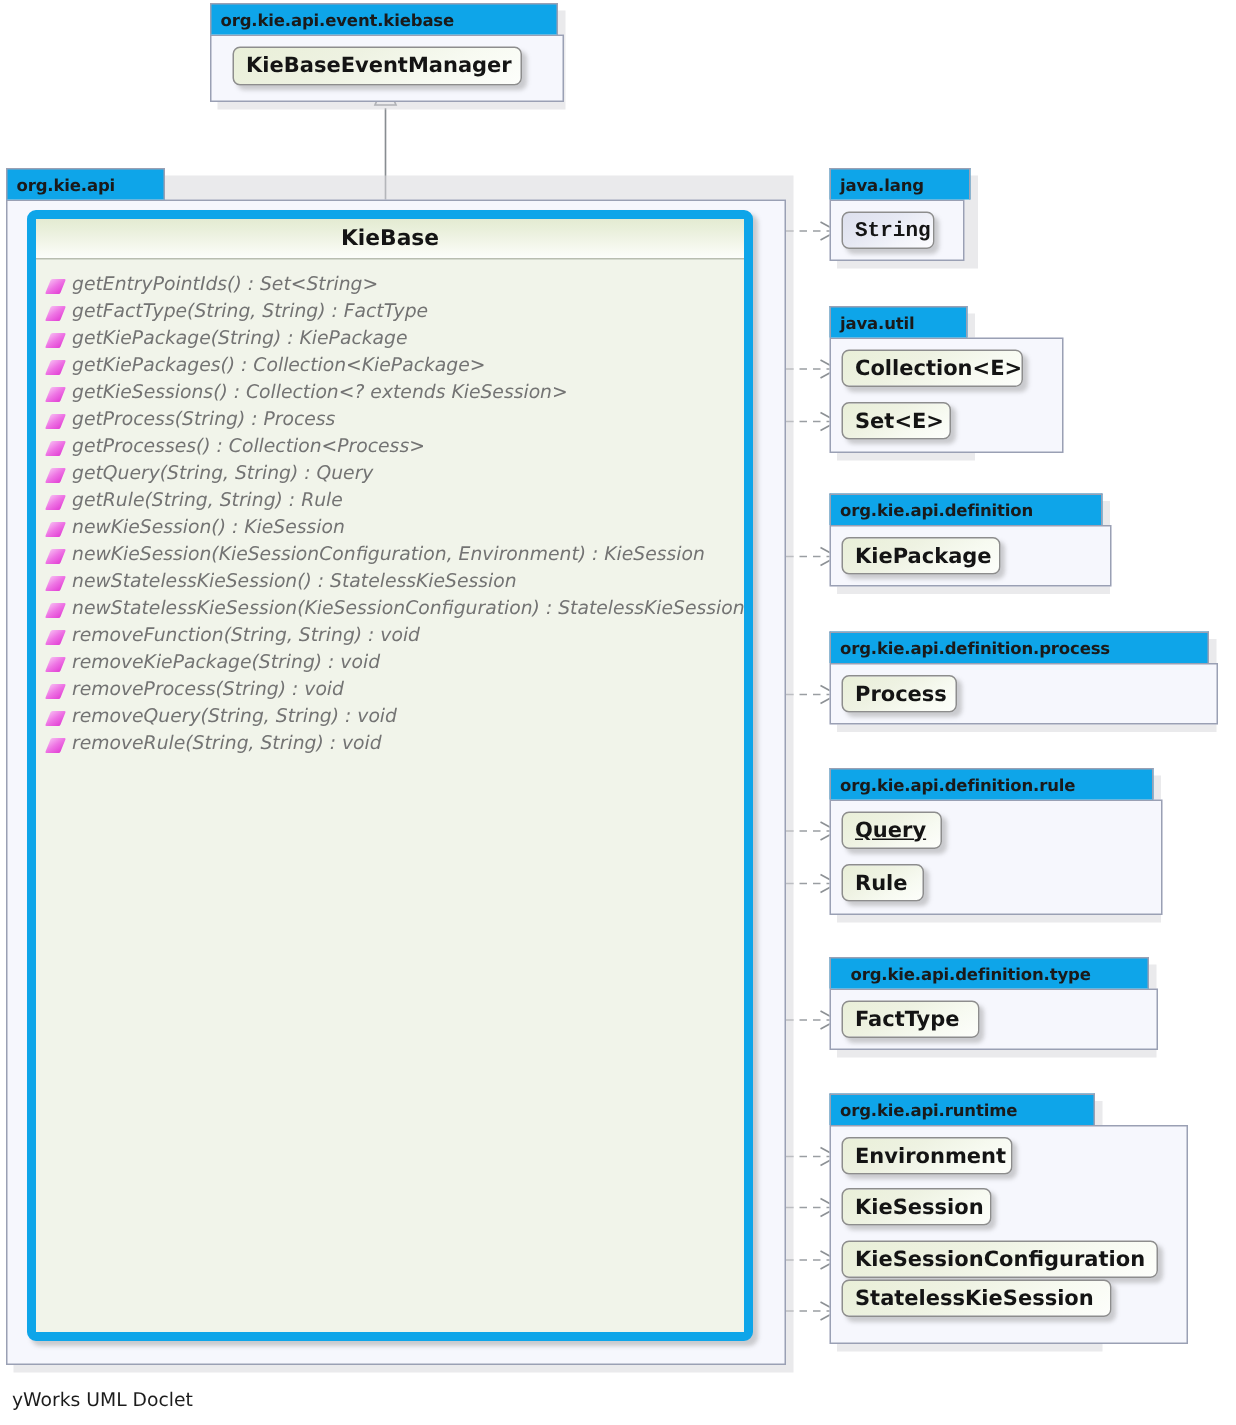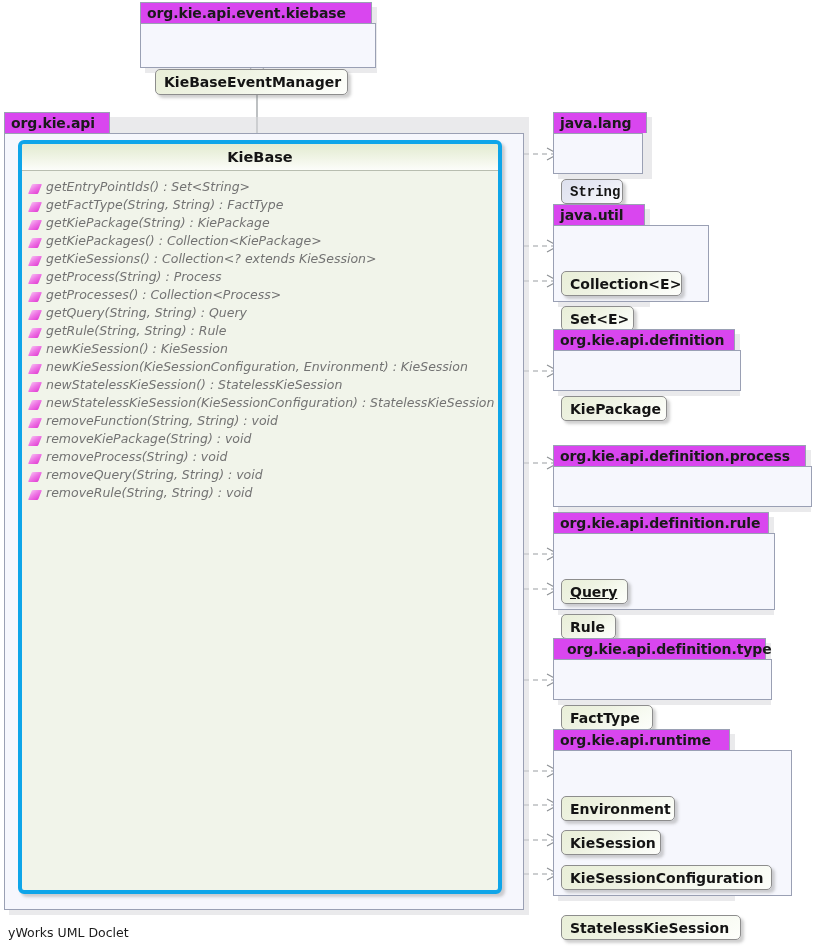--- a/index.html
+++ b/index.html
@@ -47,27 +47,27 @@
     background: #d8d8dc;
     opacity: .55;
     z-index: 0;
   }
   .pkg-tab {
     position: absolute;
     left: 0;
     top: 0;
     height: 21px;
     box-sizing: border-box;
-    background: #d946ef;
+    background: #0ea5e9;
     border: 1px solid #9aa0b4;
     border-bottom: none;
     display: flex;
     align-items: center;
     padding: 0 7px 0 6px;
-    font-size: 14px;
+    font-size: 11px;
     font-weight: bold;
     color: #1a1a1a;
     white-space: nowrap;
     z-index: 2;
     letter-spacing: -0.1px;
     text-align: right;
   }
   .pkg-body {
     position: absolute;
     left: 0;
@@ -86,35 +86,34 @@
     display: flex;
     align-items: center;
     justify-content: flex-start;
     padding: 0 8px;
     font-size: 14px;
     font-weight: bold;
     color: #141414;
     white-space: nowrap;
     z-index: 3;
     box-shadow: 3px 3px 3px rgba(130,130,130,.38);
-    margin-top: 38px;
   }
   .node.iface {
     background: linear-gradient(150deg, #e9efd8 0%, #eef2e2 38%, #f7faf1 70%, #fdfefb 100%);
   }
   .node.cls {
     background: linear-gradient(150deg, #dde0ee 0%, #e6e8f3 40%, #f3f4fa 72%, #fcfcfe 100%);
     font-family: Liberation Mono, monospace;
   }
 
   
   .bigclass {
     position: absolute;
     box-sizing: border-box;
-    border: 4px solid #0ea5e9;
+    border: 6px solid #0ea5e9;
     border-radius: 6px;
     background: #f1f4ea;
     overflow: hidden;
     z-index: 3;
     box-shadow: 3px 3px 3px rgba(130,130,130,.38);
   }
   .bigclass-header {
     height: 27px;
     box-sizing: border-box;
     display: flex;
@@ -321,21 +320,21 @@
 
   <div class="pkg" style="left:553px; top:329px; width:182px; height:62px;">
     <div class="pkg-shadow"></div>
     <div class="pkg-tab" style="width:182px;">org.kie.api.definition</div>
     <div class="pkg-body" style="top:21px; width:188px; height:41px;"></div>
     <div class="node iface" style="left:8px; top:29px; width:106px; height:25px;">
       <span>KiePackage</span>
     </div>
   </div>
 
-  <div class="pkg" style="left:553px; top:445px; width:253px; height:62px;">
+  <div class="pkg" style="left:553px; top:421px; width:253px; height:62px;">
     <div class="pkg-shadow"></div>
     <div class="pkg-tab" style="width:253px;">org.kie.api.definition.process</div>
     <div class="pkg-body" style="top:21px; width:259px; height:41px;"></div>
     <div class="node iface" style="left:8px; top:29px; width:77px; height:25px;">
       <span>Process</span>
     </div>
   </div>
 
   <div class="pkg" style="left:553px; top:512px; width:216px; height:98px;">
     <div class="pkg-shadow"></div>
@@ -364,20 +363,20 @@
     <div class="pkg-body" style="top:21px; width:239px; height:146px;"></div>
     <div class="node iface" style="left:8px; top:29px; width:114px; height:25px;">
       <span>Environment</span>
     </div>
     <div class="node iface" style="left:8px; top:63px; width:100px; height:25px;">
       <span>KieSession</span>
     </div>
     <div class="node iface" style="left:8px; top:98px; width:211px; height:25px;">
       <span>KieSessionConfiguration</span>
     </div>
-    <div class="node iface" style="left:8px; top:148px; width:180px; height:25px;">
+    <div class="node iface" style="left:8px; top:124px; width:180px; height:25px;">
       <span>StatelessKieSession</span>
     </div>
   </div>
 
   <div class="footer">yWorks UML Doclet</div>
 
 </div>
 
 </body></html>

